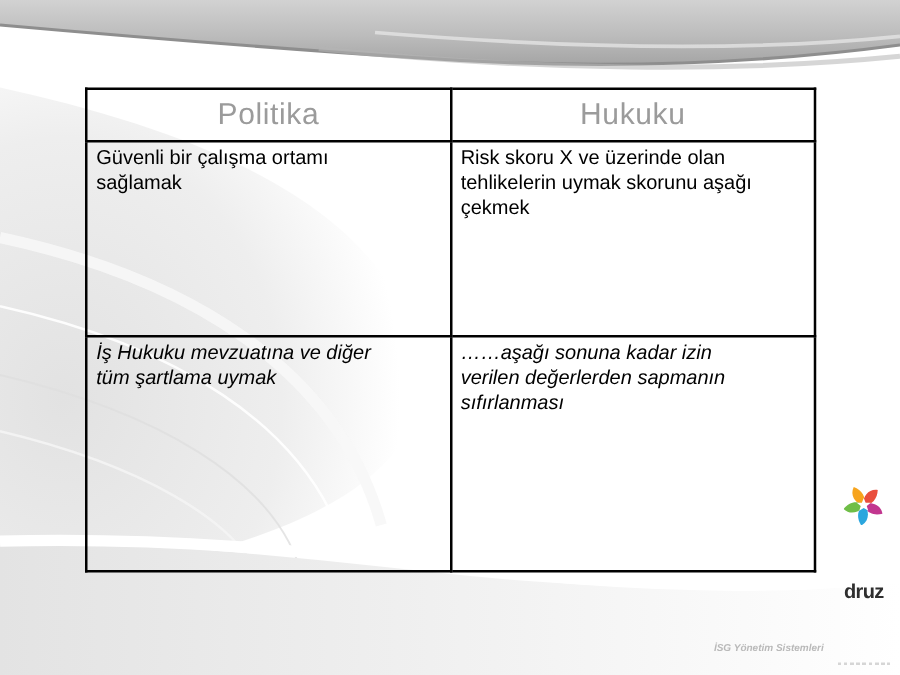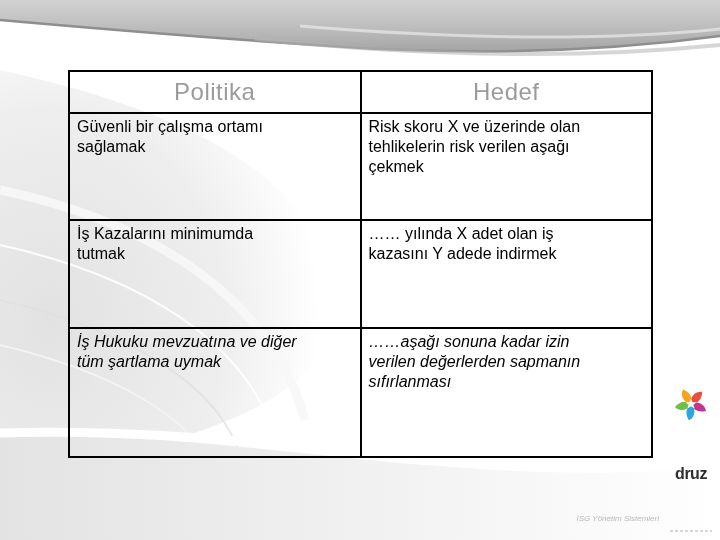--- a/index.html
+++ b/index.html
@@ -64,20 +64,21 @@
     align-items:flex-end;
     gap:7px;
     z-index:3;
   }
   .brand .caption{
     font-size:8px;
     font-style:italic;
     color:var(--caption-text);
     margin-bottom:9px;
     white-space:nowrap;
+    font-weight:bold;
   }
   .logo{
     display:flex;
     flex-direction:column;
     align-items:center;
     width:50px;
     gap:48px;
   }
   .logo svg{display:block;}
   .brand-name{
@@ -136,36 +137,30 @@
 </svg>
 
 <table class="slide-table">
   <colgroup>
       <col style="width:50%">
       <col style="width:50%">
     </colgroup>
   <thead>
     <tr>
       <th>Politika</th>
-      <th>Hedef</th>
+      <th>Hukuku</th>
     </tr>
   </thead>
   <tbody>
     <tr class="row-1">
       <td>Güvenli bir çalışma ortamı
 sağlamak</td>
       <td>Risk skoru X ve üzerinde olan
-tehlikelerin risk verilen aşağı
+tehlikelerin uymak skorunu aşağı
 çekmek</td>
-    </tr>
-    <tr class="row-2">
-      <td>İş Kazalarını minimumda
-tutmak</td>
-      <td>…… yılında X adet olan iş
-kazasını Y adede indirmek</td>
     </tr>
     <tr class="row-3">
       <td>İş Hukuku mevzuatına ve diğer
 tüm şartlama uymak</td>
       <td>……aşağı sonuna kadar izin
 verilen değerlerden sapmanın
 sıfırlanması</td>
     </tr>
   </tbody>
 </table>

